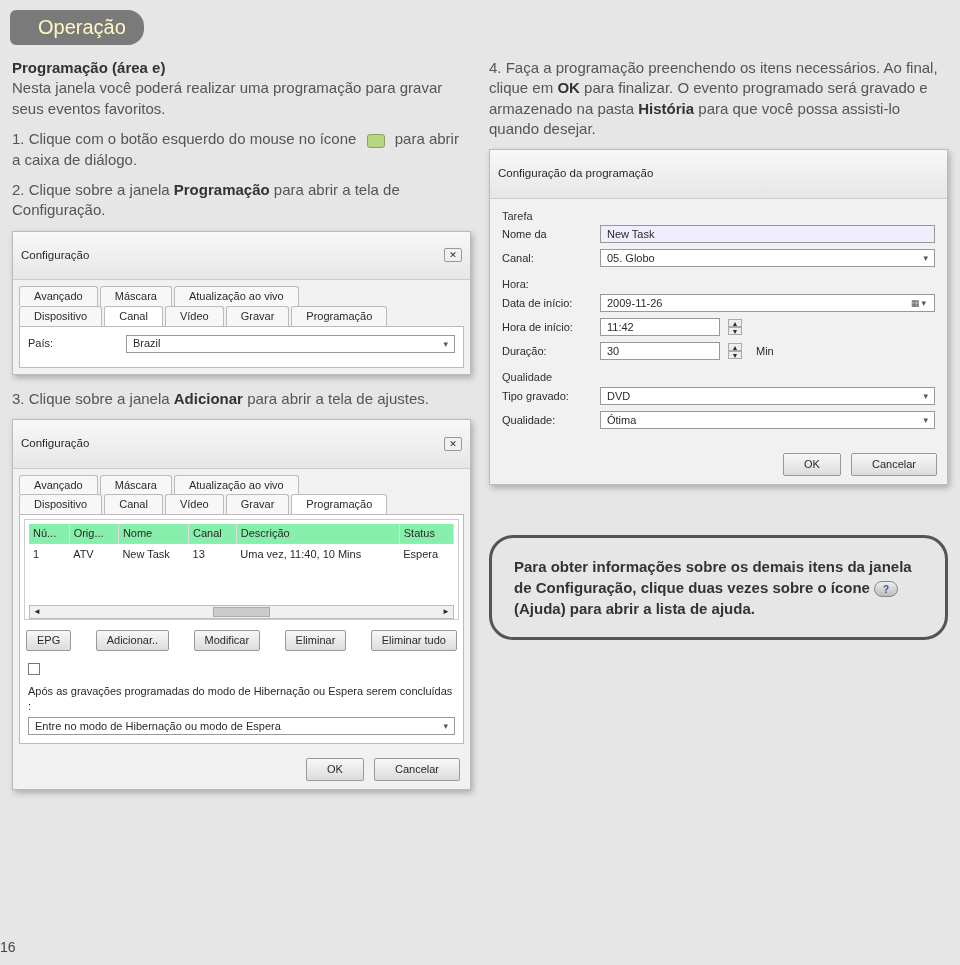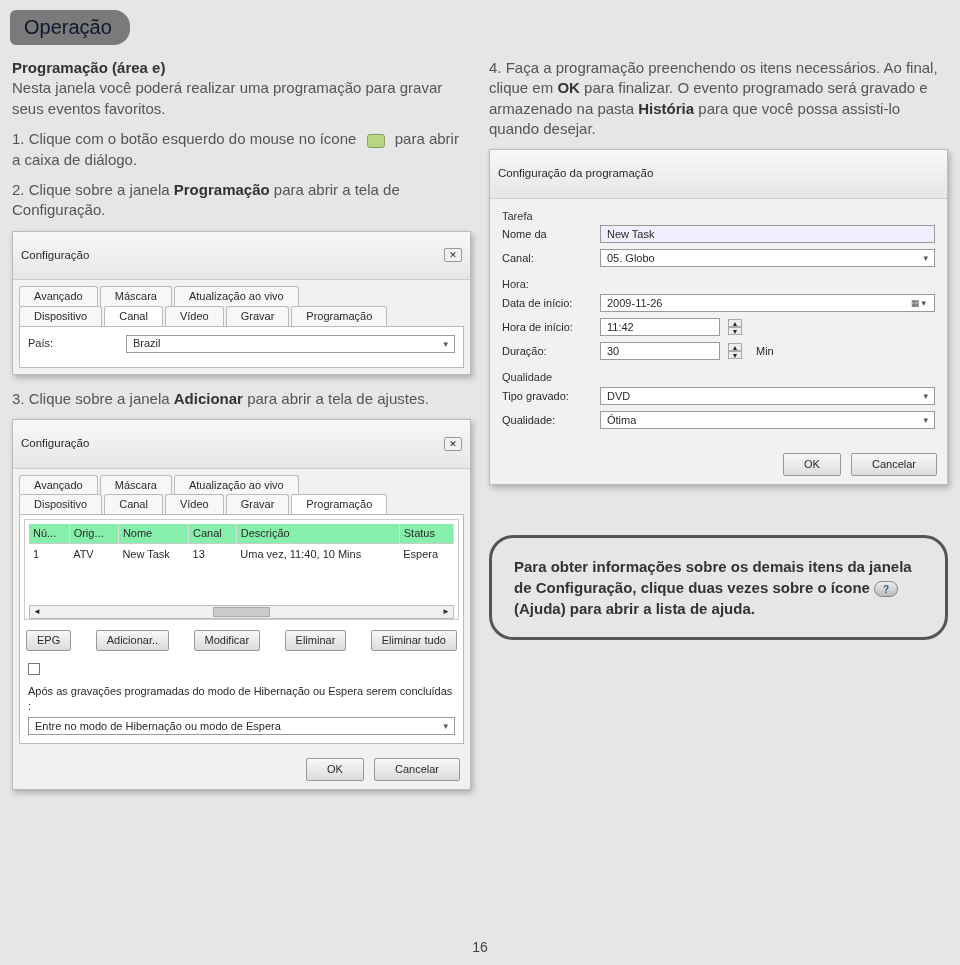--- a/index.html
+++ b/index.html
@@ -8,22 +8,22 @@
     height: 965px;
     background: #e6e6e6;
     font-family: Arial, Helvetica, sans-serif;
     color: #333;
     position: relative;
   }
   .page-badge {
     position: absolute;
     top: 10px; left: 10px;
     background: #7a7a7a;
-    color: #0f172a;
-    padding: 6px 18px 6px 14px;
+    color: #fef9c3;
+    padding: 6px 18px 6px 28px;
     border-radius: 6px 16px 16px 6px;
     font-size: 20px;
     font-weight: 400;
   }
   .columns {
     position: absolute;
     top: 58px;
     left: 12px;
     right: 12px;
     display: flex;
@@ -173,21 +173,21 @@
     text-align: center;
     font-size: 10px;
     line-height: 15px;
     font-weight: bold;
     color: #3a5a8a;
   }
   .page-num {
     position: absolute;
     bottom: 10px;
     width: 100%;
-    text-align: center;
+    text-align: left;
     font-size: 14px;
     color: #444;
   }
   .group-label { font-size: 11px; color: #333; margin-bottom: 2px; }
 </style>
 </head>
 <body>
 
 <div class="page-badge">Operação</div>
 

